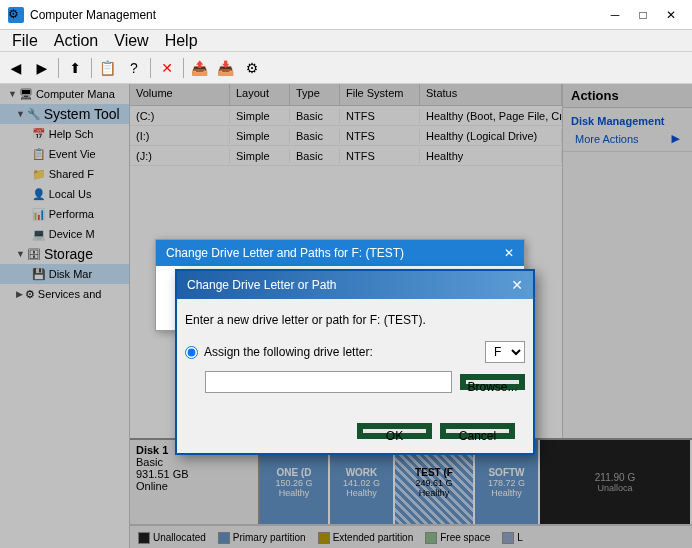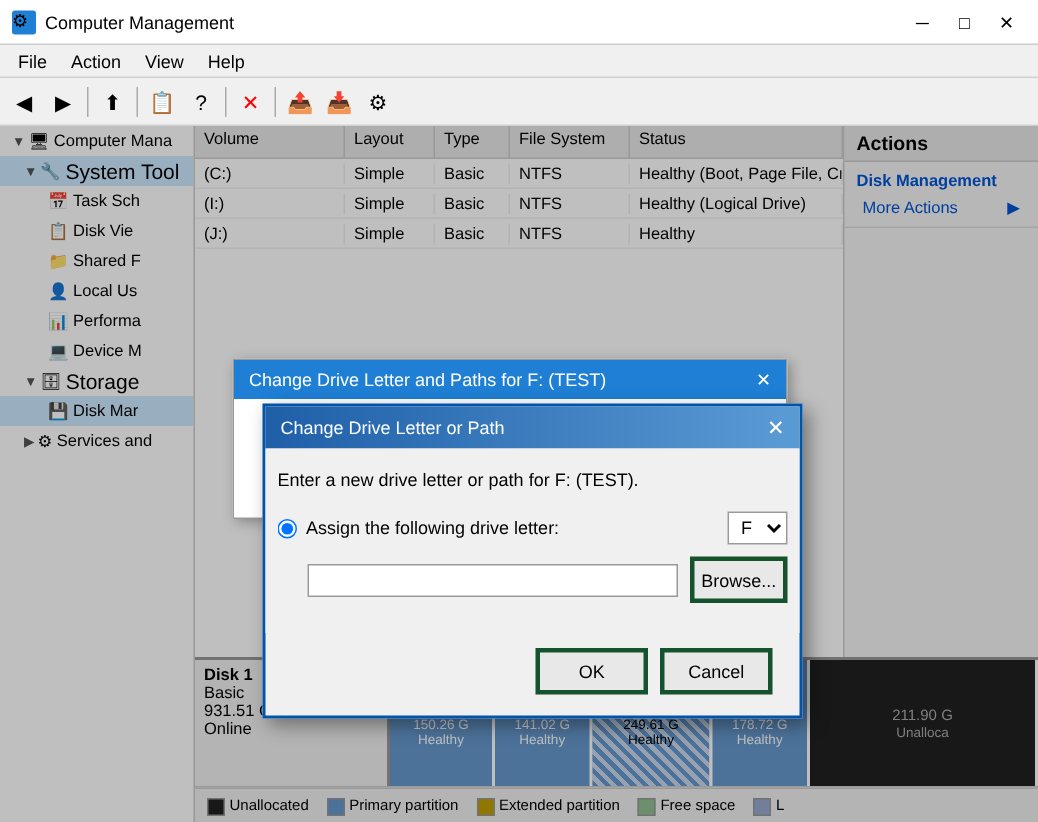--- a/index.html
+++ b/index.html
@@ -7,21 +7,21 @@
 
     
     .title-bar { background: #fff; border-bottom: 1px solid #ccc; display: flex; align-items: center; height: 30px; padding: 0 8px; }
     .title-bar-icon { width: 16px; height: 16px; margin-right: 6px; background: #1e7fd4; border-radius: 2px; display: inline-block; }
     .title-bar-text { flex: 1; font-size: 12px; color: #000; }
     .title-bar-controls { display: flex; gap: 2px; }
     .title-btn { width: 26px; height: 20px; border: none; background: transparent; cursor: pointer; font-size: 12px; display: flex; align-items: center; justify-content: center; }
 
     
     .menu-bar { background: #f0f0f0; border-bottom: 1px solid #d0d0d0; display: flex; height: 22px; align-items: center; padding: 0 4px; }
-    .menu-item { padding: 2px 8px; cursor: pointer; font-size: 12px; }
+    .menu-item { padding: 2px 8px; cursor: pointer; font-size: 16px; }
 
     
     .toolbar { background: #f0f0f0; border-bottom: 1px solid #d0d0d0; height: 32px; display: flex; align-items: center; padding: 0 4px; gap: 2px; }
     .toolbar-btn { width: 24px; height: 24px; border: 1px solid transparent; background: transparent; cursor: pointer; display: flex; align-items: center; justify-content: center; font-size: 14px; }
     .toolbar-sep { width: 1px; height: 20px; background: #aaa; margin: 0 2px; }
 
     
     .tree-panel { width: 130px; background: #fff; border-right: 1px solid #ccc; overflow: hidden; position: relative; }
     .tree-item { display: flex; align-items: center; height: 20px; padding-left: 4px; cursor: pointer; white-space: nowrap; font-size: 11px; }
     .tree-item.selected { background: #cce8ff; }
@@ -73,21 +73,21 @@
     .dialog-fg .dlg-desc { font-size: 12px; margin-bottom: 14px; }
     .radio-row { display: flex; align-items: center; margin-bottom: 8px; }
     .radio-row input[type=radio] { margin-right: 6px; }
     .radio-label { font-size: 12px; }
     .drive-select { margin-left: auto; display: flex; align-items: center; gap: 4px; }
     .drive-dropdown { height: 22px; font-size: 12px; padding: 1px 4px; border: 1px solid #999; background: #fff; }
     .ntfs-row { display: flex; align-items: center; margin-bottom: 8px; }
     .ntfs-row input[type=radio] { margin-right: 6px; }
     .ntfs-input { flex: 1; height: 22px; border: 1px solid #999; background: #fff; margin-right: 8px; font-size: 11px; }
     .dlg-buttons { display: flex; justify-content: flex-end; gap: 8px; padding: 10px 18px 14px; }
-    .dlg-btn { min-width: 75px; height: 31px; border: 3px solid #14532d; background: #e8e8e8; cursor: pointer; font-size: 12px; }
+    .dlg-btn { min-width: 75px; height: 16px; border: 6px solid #14532d; background: #e8e8e8; cursor: pointer; font-size: 12px; }
   </style>
 </head>
 <body>
 
 <div class="title-bar">
   <span class="title-bar-icon">⚙</span>
   <span class="title-bar-text">Computer Management</span>
   <div class="title-bar-controls">
     <button class="title-btn">─</button>
     <button class="title-btn">□</button>
@@ -129,26 +129,26 @@
     </div>
     <div class="tree-item selected">
       <span style="display:inline-block;width:12px"></span>
       <span class="tree-arrow">▼</span>
       <span style="font-size:11px;margin-right:3px">🔧</span>
       <span style="font-size:14px">System Tool</span>
     </div>
     <div class="tree-item">
       <span style="display:inline-block;width:28px"></span>
       <span style="font-size:11px;margin-right:3px">📅</span>
-      <span style="font-size:11px">Task Sch</span>
+      <span style="font-size:11px">Help Sch</span>
     </div>
     <div class="tree-item">
       <span style="display:inline-block;width:28px"></span>
       <span style="font-size:11px;margin-right:3px">📋</span>
-      <span style="font-size:11px">Disk Vie</span>
+      <span style="font-size:11px">Event Vie</span>
     </div>
     <div class="tree-item">
       <span style="display:inline-block;width:28px"></span>
       <span style="font-size:11px;margin-right:3px">📁</span>
       <span style="font-size:11px">Shared F</span>
     </div>
     <div class="tree-item">
       <span style="display:inline-block;width:28px"></span>
       <span style="font-size:11px;margin-right:3px">👤</span>
       <span style="font-size:11px">Local Us</span>

